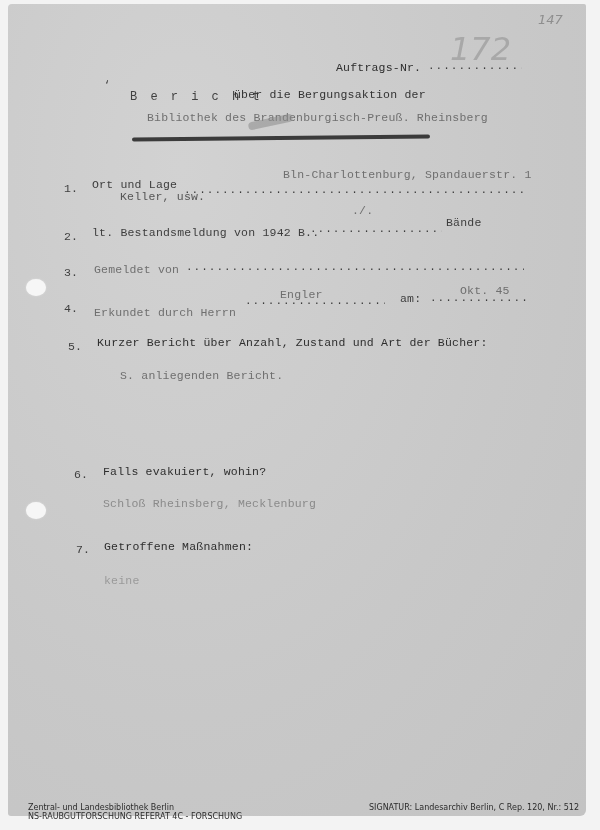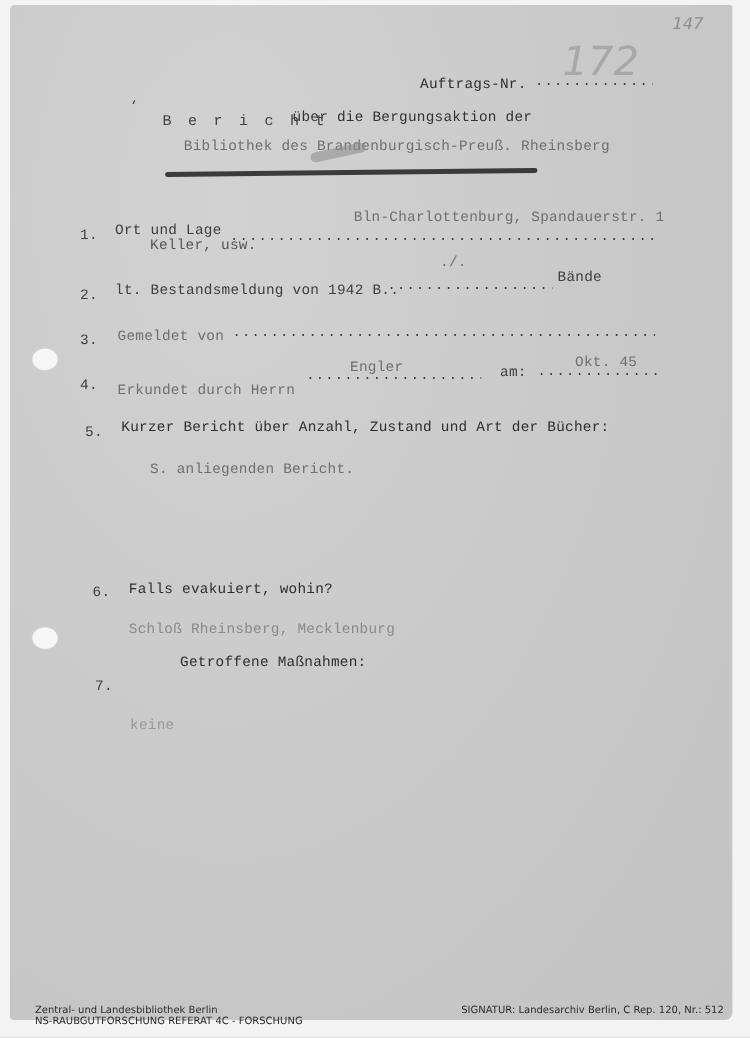--- a/index.html
+++ b/index.html
@@ -80,18 +80,18 @@
 
 <div class="tw bold" style="left:68px;top:340px;">5.</div>
 <div class="tw bold" style="left:97px;top:336px;font-weight:normal;color:#2e2e2e;">Kurzer Bericht über Anzahl, Zustand und Art der Bücher:</div>
 <div class="tw faint" style="left:120px;top:369px;">S. anliegenden Bericht.</div>
 
 <div class="tw bold" style="left:74px;top:468px;">6.</div>
 <div class="tw" style="left:103px;top:465px;color:#2e2e2e;">Falls evakuiert, wohin?</div>
 <div class="tw faint" style="left:103px;top:497px;color:#8a8a8a;">Schloß Rheinsberg, Mecklenburg</div>
 
 <div class="tw bold" style="left:76px;top:543px;">7.</div>
-<div class="tw" style="left:104px;top:524px;color:#2e2e2e;margin-left:40px;">Getroffene Maßnahmen:</div>
+<div class="tw" style="left:104px;top:540px;color:#2e2e2e;">Getroffene Maßnahmen:</div>
 <div class="tw faint" style="left:104px;top:574px;color:#9a9a9a;">keine</div>
 
 <div class="footer" style="left:28px;top:803px;">Zentral- und Landesbibliothek Berlin</div>
 <div class="footer" style="left:28px;top:812px;">NS-RAUBGUTFORSCHUNG REFERAT 4C - FORSCHUNG</div>
 <div class="footer" style="left:369px;top:803px;">SIGNATUR: Landesarchiv Berlin, C Rep. 120, Nr.: 512</div>
 
 </body></html>

